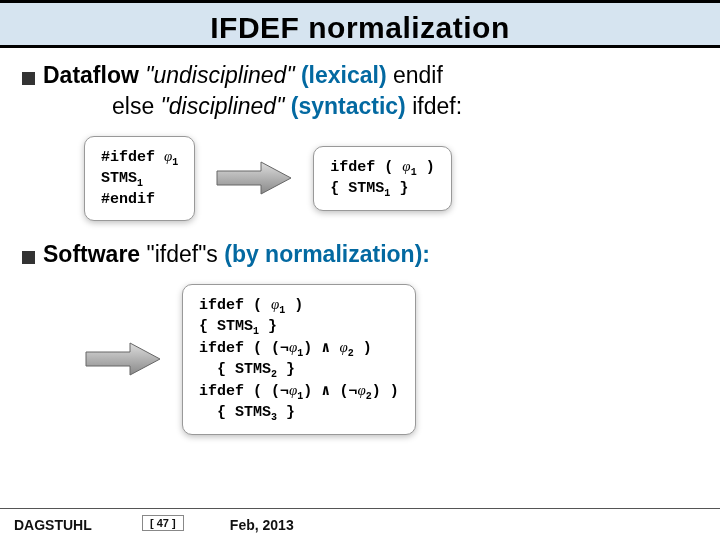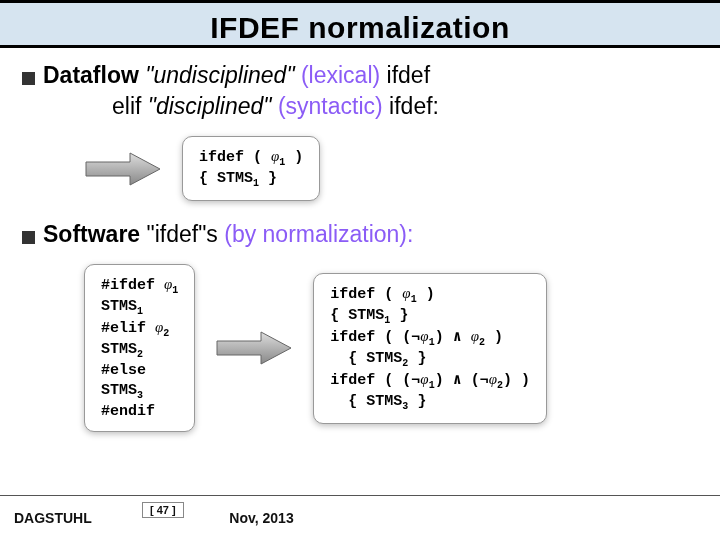--- a/index.html
+++ b/index.html
@@ -44,21 +44,21 @@
     display: inline-block;
     width: 13px;
     height: 13px;
     background: #333;
     flex-shrink: 0;
     position: relative;
     top: 2px;
   }
   .b { font-weight: bold; }
   .i { font-style: italic; }
-  .gray { color: #8b5cf6; }
+  .gray { color: #0369a1; font-weight: bold; }
 
   .diagram {
     display: flex;
     align-items: center;
     gap: 20px;
     margin: 14px 0 18px 62px;
   }
   .codebox {
     border: 1px solid #999;
     border-radius: 10px;
@@ -91,52 +91,55 @@
     font-size: 14px;
     font-weight: bold;
     color: #111;
   }
   .footer .left { width: 120px; font-family: Arial, sans-serif; }
   .footer .center { flex: 1; text-align: center; }
   .footer .pagebox {
     border: 1px solid #888;
     padding: 1px 7px;
     font-size: 11px;
-    margin: 0 20px 16px 8px;
+    margin: 0 20px 3px 8px;
   }
   .footer .right { width: 90px; text-align: right; }
 </style>
 </head>
 <body>
 
 <div class="title-bar">
   <h1>IFDEF normalization</h1>
 </div>
 
 <div class="content">
 
   <div class="bullet-line">
     <span class="sq"></span>
     <span>
       <span class="b">Dataflow</span>
       <span class="i">"undisciplined"</span>
       <span class="gray">(lexical)</span>
-      <span>ifdef</span>
+      <span>endif</span>
     </span>
   </div>
   <div class="bullet-line indent">
     <span>
-      <span>elif</span>
+      <span>else</span>
       <span class="i">"disciplined"</span>
       <span class="gray">(syntactic)</span>
       <span>ifdef:</span>
     </span>
   </div>
 
   <div class="diagram">
+    <div class="codebox"><span>#ifdef </span><span class="phi">φ</span><span class="sub">1</span>
+<span>STMS</span><span class="sub">1</span>
+<span>#endif</span></div>
     <svg class="arrow-svg" viewBox="0 0 78 38">
       <defs>
         <linearGradient id="g1" x1="0" y1="0" x2="0" y2="1">
           <stop offset="0" stop-color="#ddd"></stop>
             <stop offset="1" stop-color="#888"></stop>
         </linearGradient>
       </defs>
       <polygon points="2,12 46,12 46,3 76,19 46,35 46,26 2,26" fill="url(#g1)" stroke="#666" stroke-width="1"></polygon>
     </svg>
     <div class="codebox"><span>ifdef ( </span><span class="phi">φ</span><span class="sub">1</span><span> )</span>
@@ -146,37 +149,30 @@
   <div class="bullet-line">
     <span class="sq"></span>
     <span>
       <span class="b">Software</span>
       <span>"ifdef"s</span>
       <span class="gray">(by normalization):</span>
     </span>
   </div>
 
   <div class="diagram">
-    <div class="codebox"><span>#ifdef </span><span class="phi">φ</span><span class="sub">1</span>
-<span>STMS</span><span class="sub">1</span>
-<span>#elif </span><span class="phi">φ</span><span class="sub">2</span>
-<span>STMS</span><span class="sub">2</span>
-<span>#else</span>
-<span>STMS</span><span class="sub">3</span>
-<span>#endif</span></div>
     <svg class="arrow-svg" viewBox="0 0 78 38">
       <polygon points="2,12 46,12 46,3 76,19 46,35 46,26 2,26" fill="url(#g1)" stroke="#666" stroke-width="1"></polygon>
     </svg>
     <div class="codebox"><span>ifdef ( </span><span class="phi">φ</span><span class="sub">1</span><span> )</span>
 <span>{ STMS</span><span class="sub">1</span><span> }</span>
 <span>ifdef ( (¬</span><span class="phi">φ</span><span class="sub">1</span><span>) ∧ </span><span class="phi">φ</span><span class="sub">2</span><span> )</span>
 <span>  { STMS</span><span class="sub">2</span><span> }</span>
 <span>ifdef ( (¬</span><span class="phi">φ</span><span class="sub">1</span><span>) ∧ (¬</span><span class="phi">φ</span><span class="sub">2</span><span>) )</span>
 <span>  { STMS</span><span class="sub">3</span><span> }</span></div>
   </div>
 
 </div>
 
 <div class="footer">
   <div class="left">DAGSTUHL</div>
   <div class="pagebox">[ 47 ]</div>
-  <div class="right">Nov, 2013</div>
+  <div class="right">Feb, 2013</div>
 </div>
 
 </body></html>

